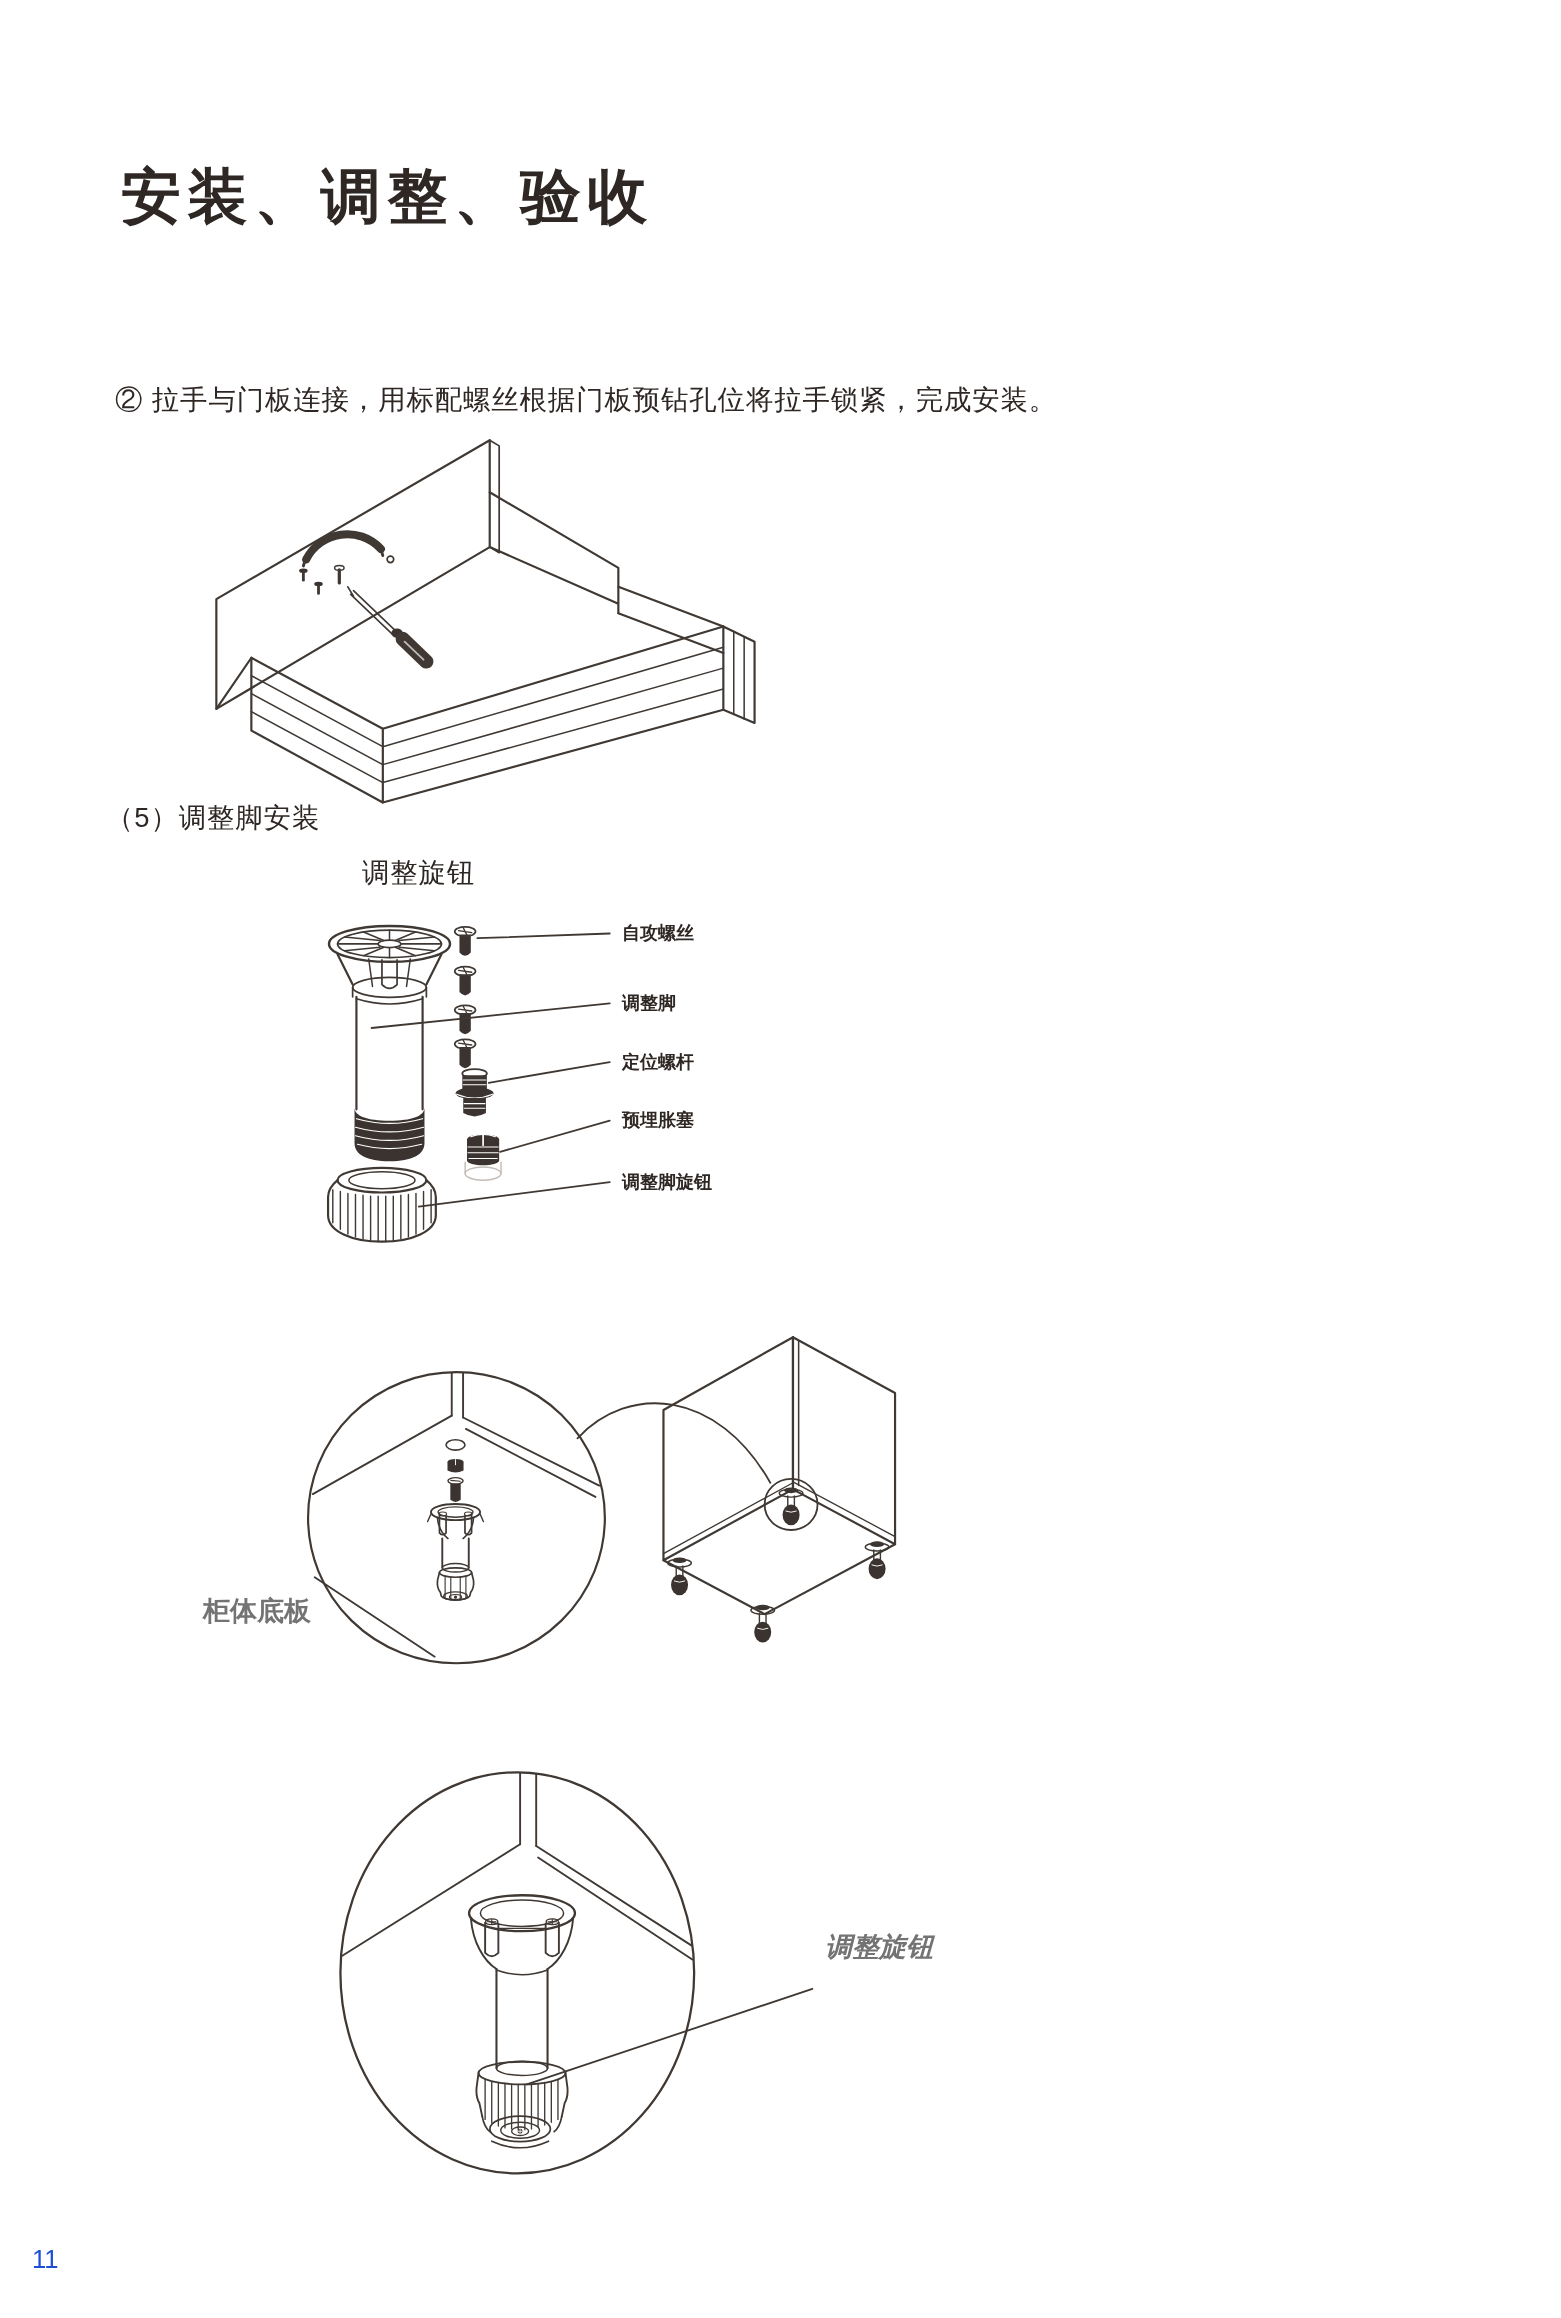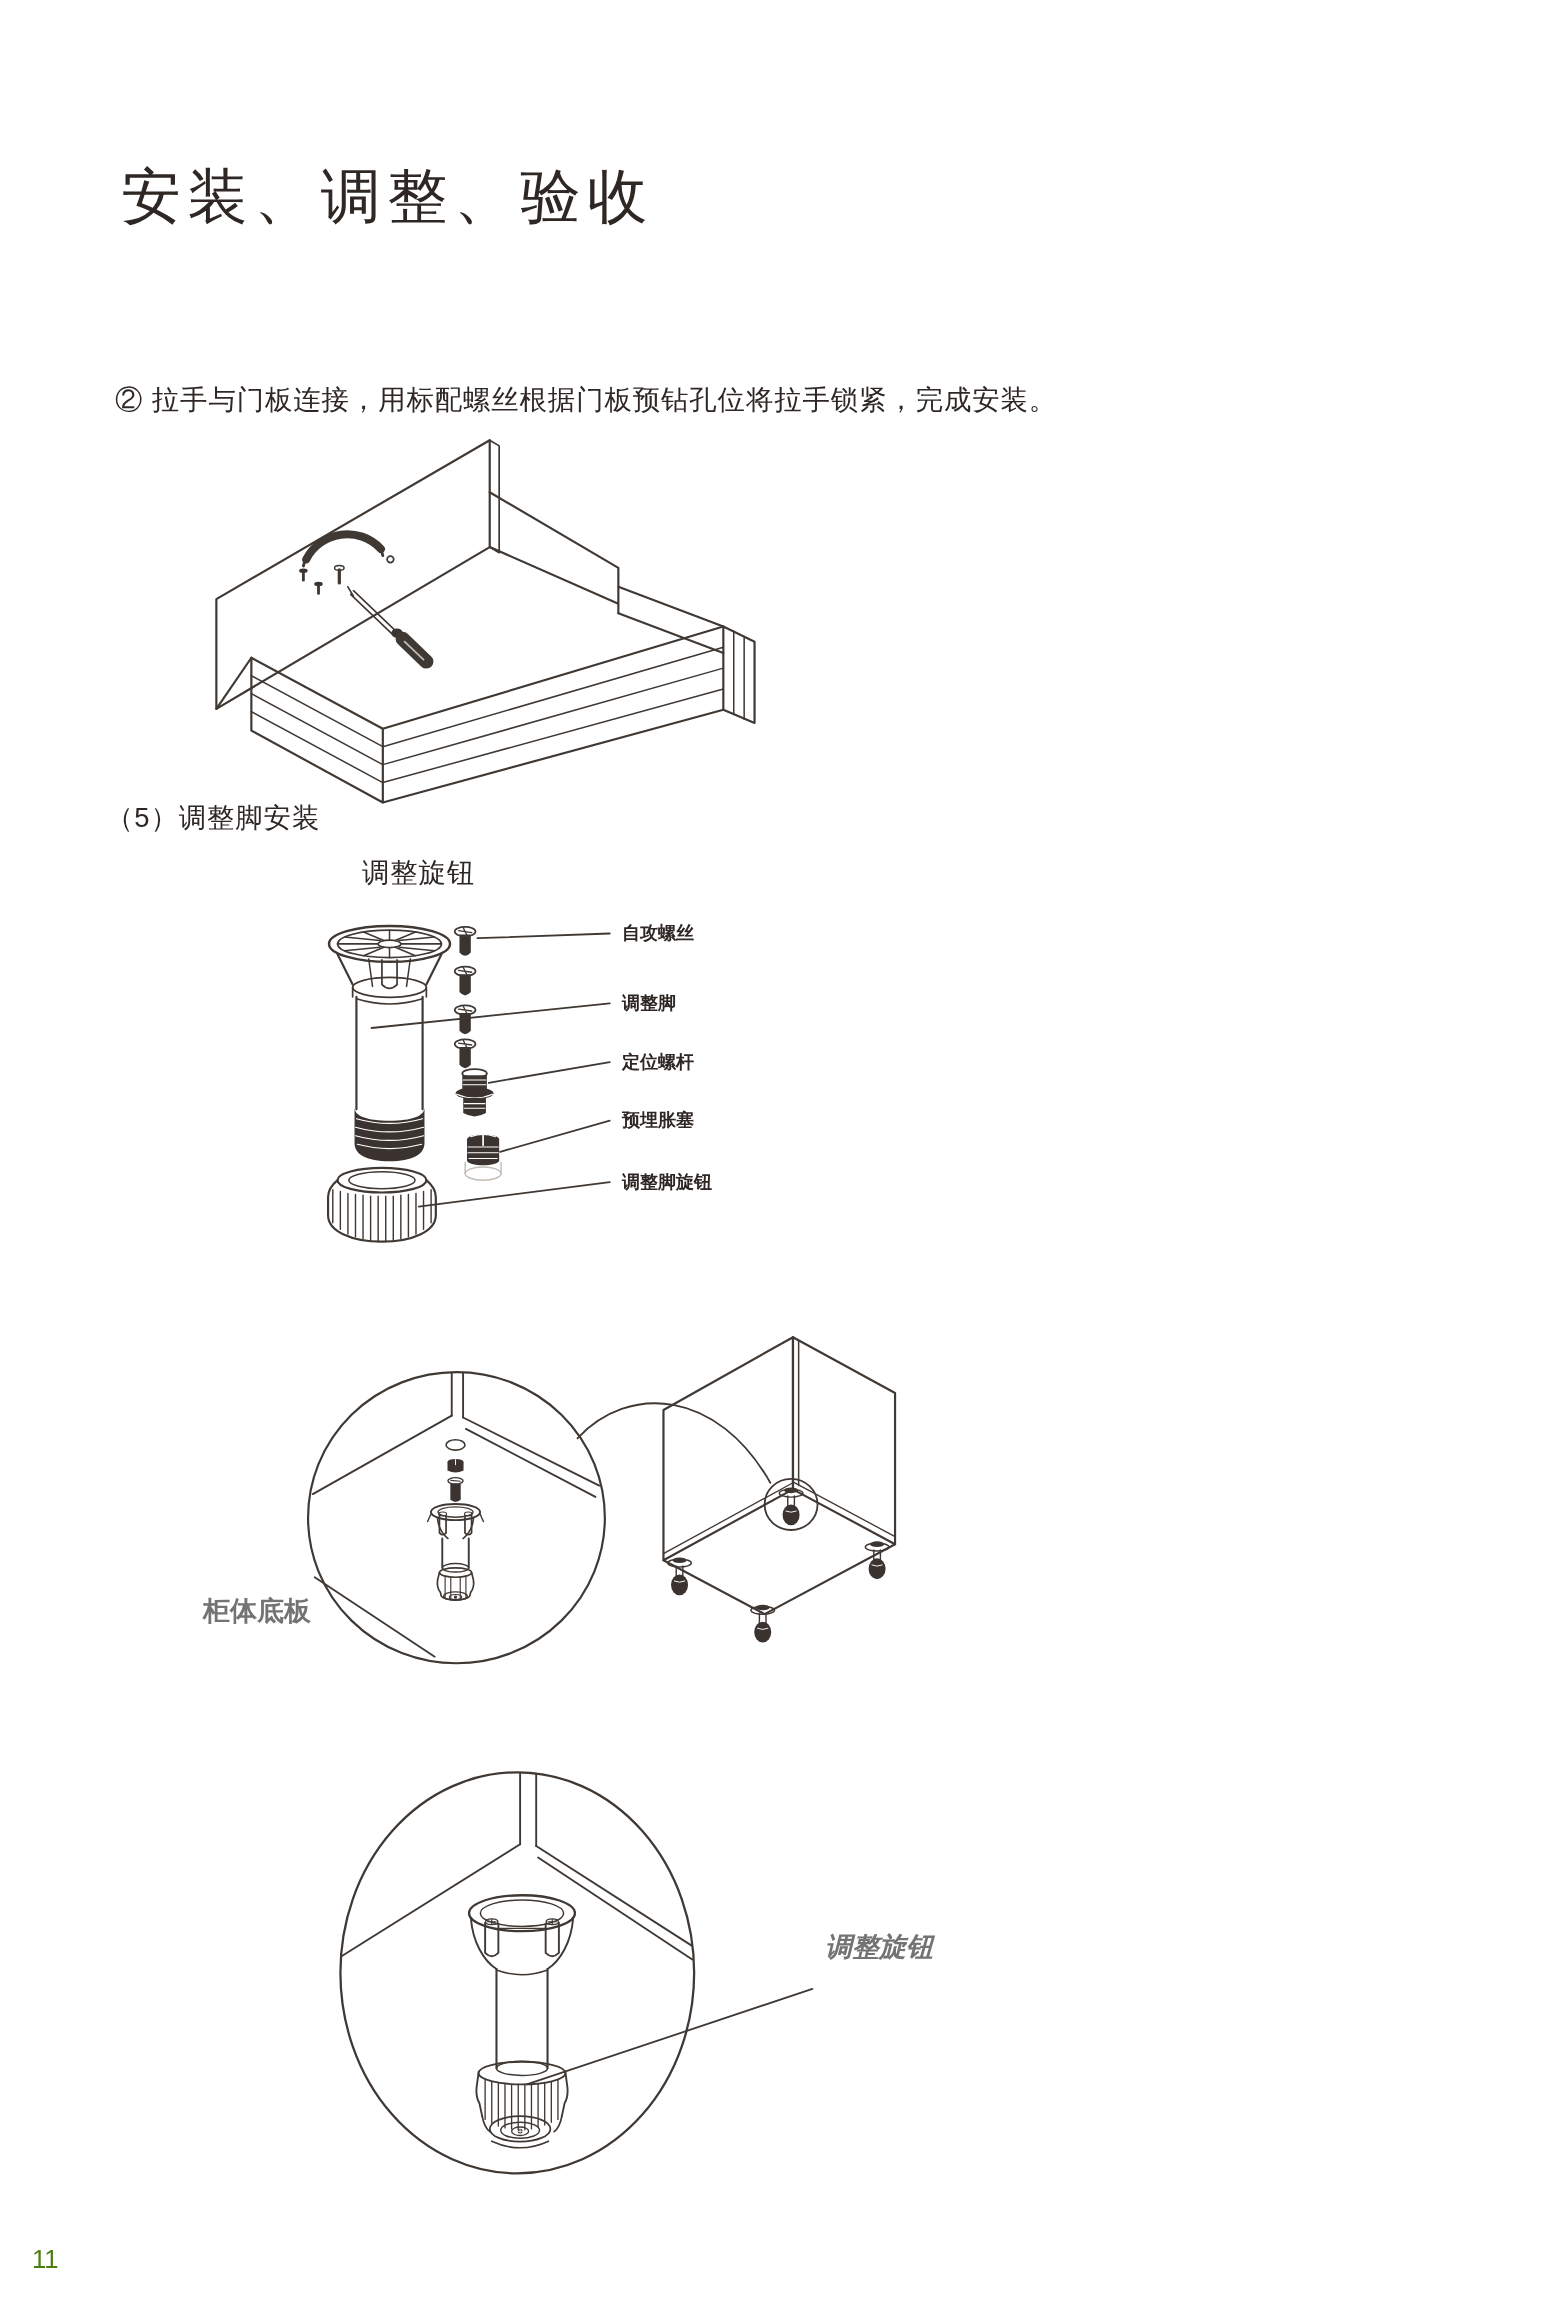--- a/index.html
+++ b/index.html
@@ -8,21 +8,21 @@
     width:1561px;height:2319px;
     background:#ffffff;
     font-family:"Liberation Sans", sans-serif;
     color:#2b2522;
     overflow:hidden;
     margin:0 auto;
   }
   .t{position:absolute;white-space:nowrap;}
   #doc-title{
     left:121px;top:157px;
-    font-size:60px;font-weight:400;letter-spacing:6.6px;
+    font-size:60px;font-weight:700;letter-spacing:6.6px;
     color:#2e2724;
   }
   .para{
     font-size:27.4px;font-weight:400;letter-spacing:0.9px;color:#2e2724;
   }
   #step-handle{left:115px;top:382px;}
   #section5-heading{left:106px;top:800px;}
   #product-title{left:362px;top:855px;}
   #step-foot-1{left:115px;top:1272px;}
   #step-foot-2{left:115px;top:1703px;}
@@ -31,21 +31,21 @@
     font-size:18px;font-weight:600;line-height:30px;color:#2e2724;white-space:nowrap;
   }
   .fig-label{
     position:absolute;
     font-size:27px;font-weight:600;color:#737373;white-space:nowrap;margin-top:37px;
   }
   #label-cabinet-bottom{left:203px;top:1556px;}
   #label-adjust-knob{left:825px;top:1892px;font-style:italic;}
   #page-number{
     position:absolute;left:32px;top:2245px;
-    font-size:25.6px;font-weight:400;color:#4d7c0f;
+    font-size:25.6px;font-weight:400;color:#1d4ed8;
   }
   svg{position:absolute;overflow:visible;}
   svg *{vector-effect:none;}
   .ln{stroke:#3f3833;fill:none;stroke-linecap:round;stroke-linejoin:round;}
   .fill{fill:#3b332f;stroke:none;}
   .wln{stroke:#ffffff;fill:none;stroke-linecap:round;}
   .ghost{stroke:#c4bcb6;fill:none;stroke-linecap:round;}
 </style>
 </head>
 <body>

